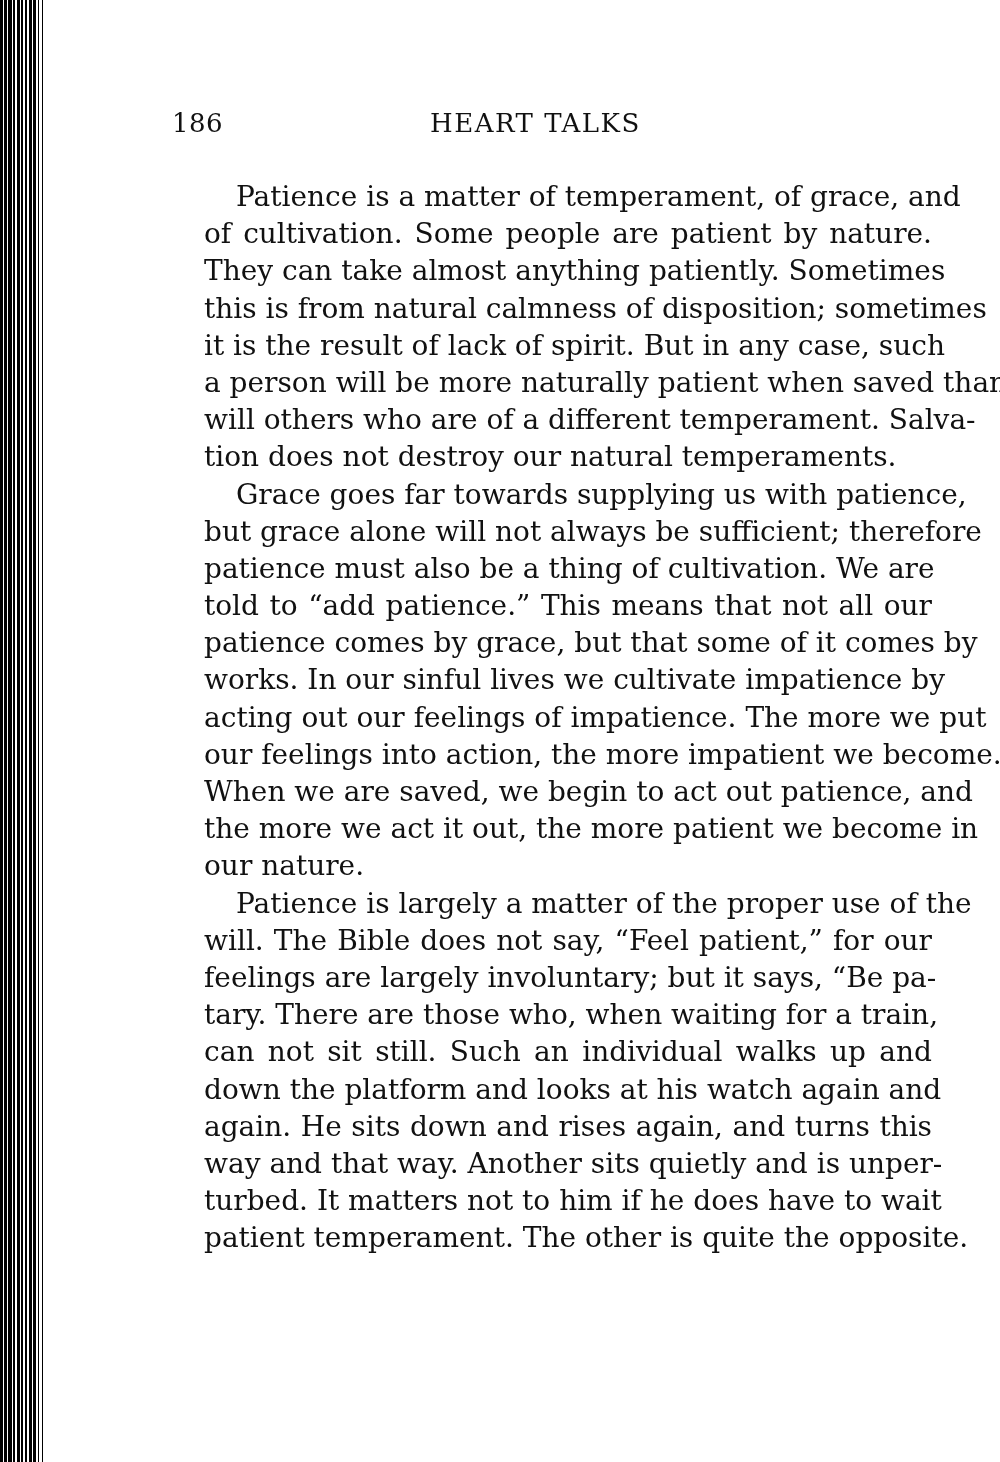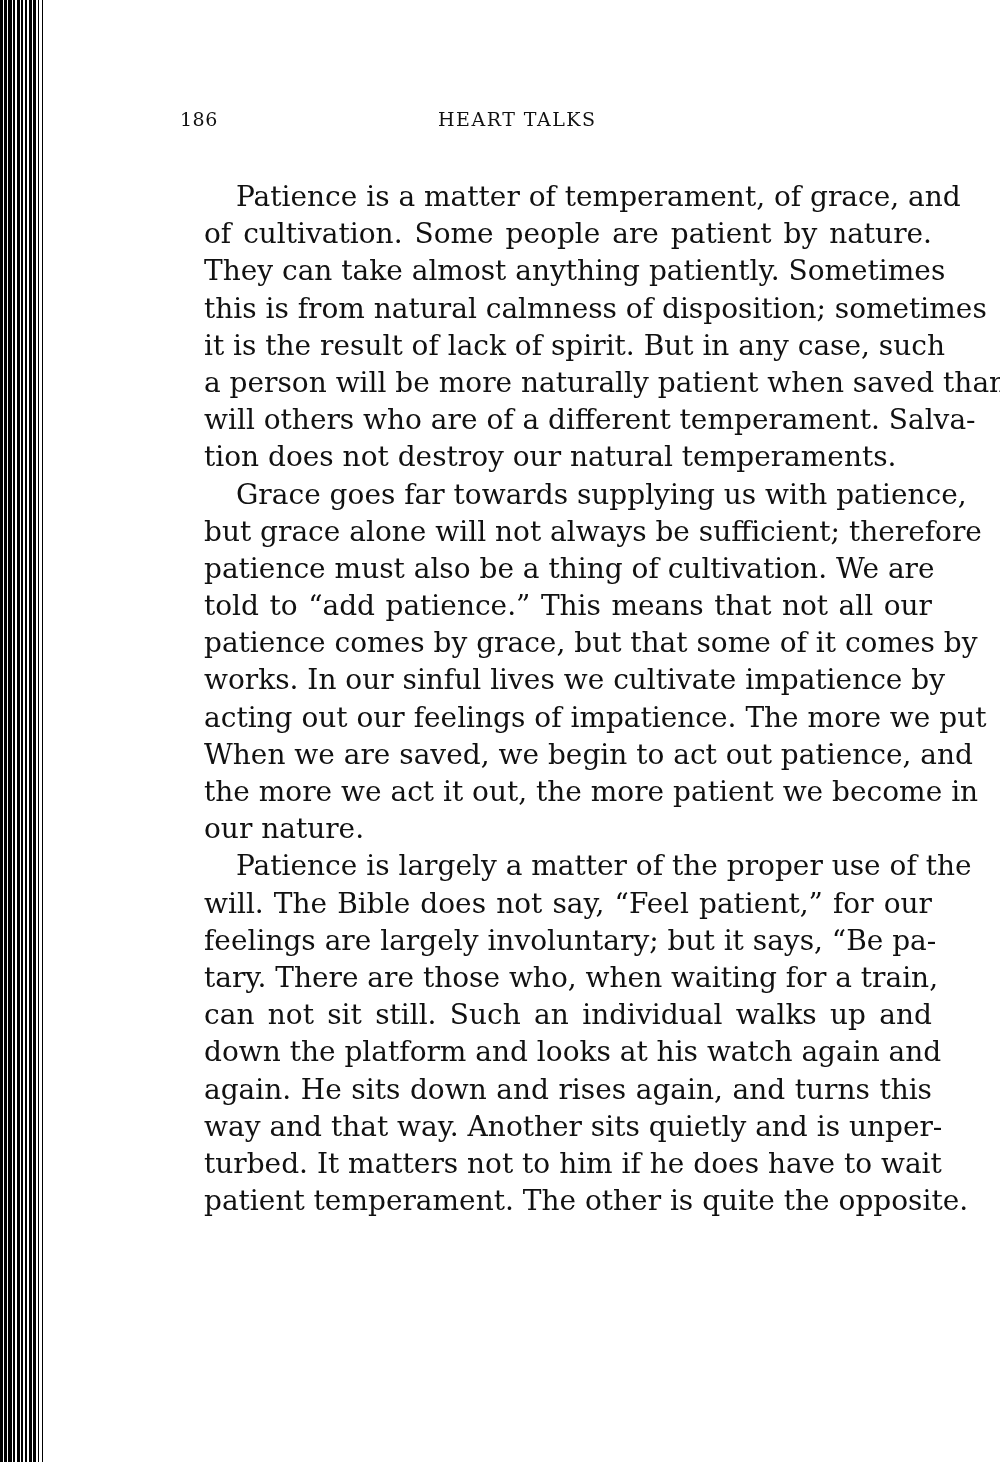--- a/index.html
+++ b/index.html
@@ -40,24 +40,24 @@
     }
     .page {
       position: absolute;
       left: 172px;
       top: 0;
       width: 760px;
     }
     .running-head {
       position: absolute;
       top: 108px;
-      left: 8px;
+      left: 0;
       width: 760px;
       height: 40px;
-      font-size: 19px;
+      font-size: 26px;
       letter-spacing: 0.5px;
     }
     .page-number {
       position: absolute;
       left: 0;
       top: 0;
     }
     .book-title {
       position: absolute;
       left: 258px;
@@ -121,20 +121,21 @@
     </div>
 
     <div class="para">
       <span class="line indent">Grace goes far towards supplying us with patience,</span>
       <span class="line">but grace alone will not always be sufficient; therefore</span>
       <span class="line">patience must also be a thing of cultivation.  We are</span>
       <span class="line">told to “add patience.”  This means that not all our</span>
       <span class="line">patience comes by grace, but that some of it comes by</span>
       <span class="line">works.  In our sinful lives we cultivate impatience by</span>
       <span class="line">acting out our feelings of impatience.  The more we put</span>
+      <span class="line">our feelings into action, the more impatient we become.</span>
       <span class="line">When we are saved, we begin to act out patience, and</span>
       <span class="line">the more we act it out, the more patient we become in</span>
       <span class="line last">our nature.</span>
     </div>
 
     <div class="para">
       <span class="line indent">Patience is largely a matter of the proper use of the</span>
       <span class="line">will.  The Bible does not say, “Feel patient,” for our</span>
       <span class="line">feelings are largely involuntary; but it says, “Be pa-</span>
       <span class="line">tary.  There are those who, when waiting for a train,</span>

